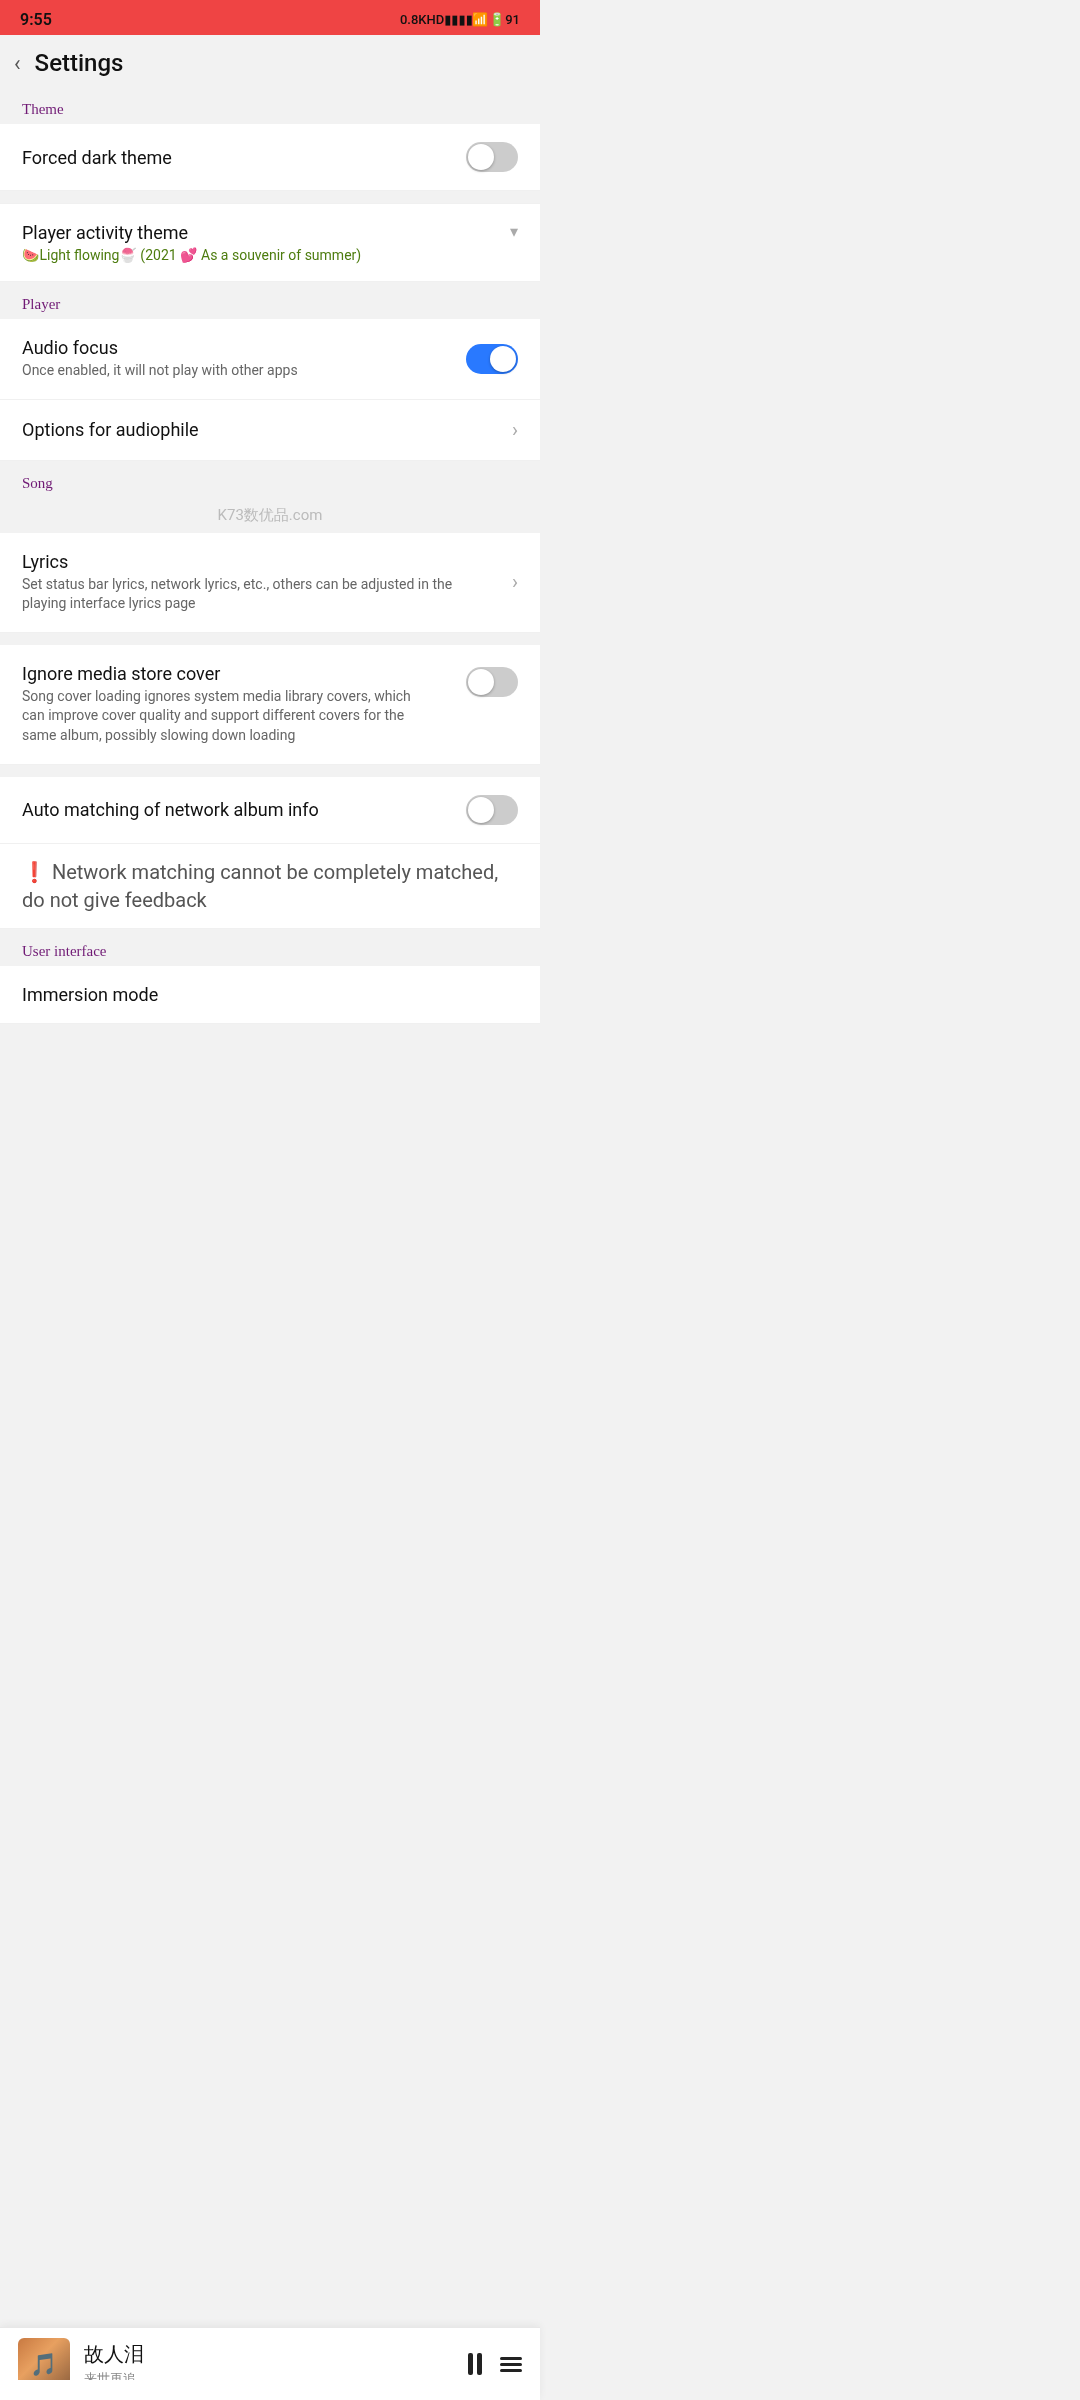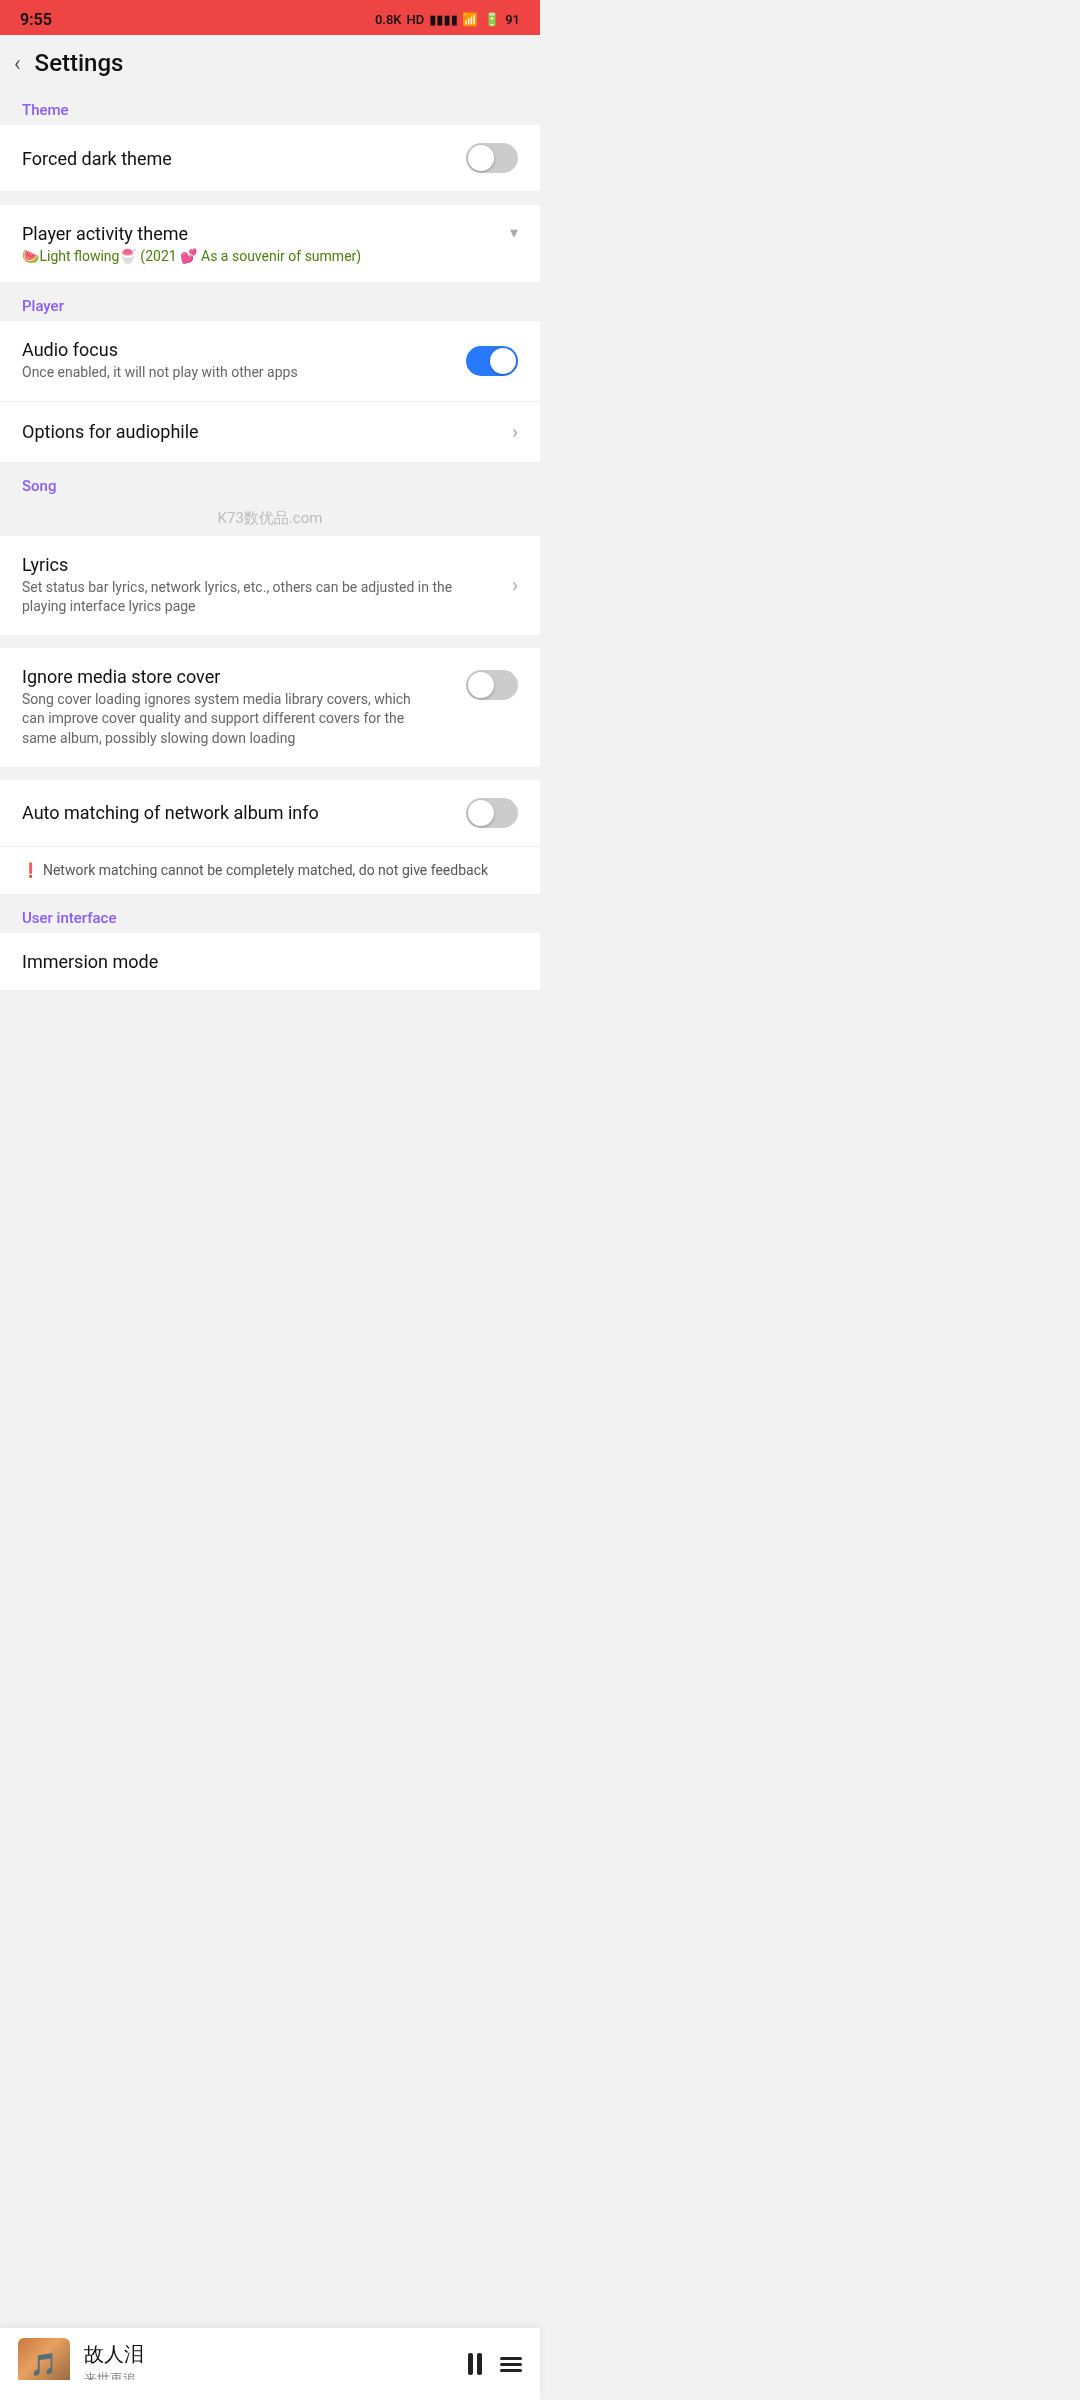--- a/index.html
+++ b/index.html
@@ -24,21 +24,20 @@
 
     .status-time {
       font-size: 16px;
       font-weight: 600;
       color: #111;
     }
 
     .status-icons {
       display: flex;
       align-items: center;
-      gap: 5px;
       font-size: 13px;
       color: #111;
       font-weight: 500;
     }
 
     .header {
       display: flex;
       align-items: center;
       padding: 14px 18px 10px 14px;
       background: #f2f2f2;
@@ -56,24 +55,25 @@
       font-weight: 500;
       color: #111;
     }
 
     .content {
       background: #f2f2f2;
       padding-bottom: 80px;
     }
 
     .section-label {
-      color: #8b5cf6;
+      color: #701a75;
       font-size: 15px;
       font-weight: 500;
       padding: 14px 22px 6px 22px;
+      font-family: Liberation Serif, serif;
     }
 
     .setting-row {
       background: #fff;
       padding: 18px 22px;
       display: flex;
       align-items: center;
       justify-content: space-between;
       border-bottom: 1px solid #f0f0f0;
       cursor: pointer;
@@ -176,21 +176,21 @@
       margin-top: 4px;
     }
 
     .warning-row {
       background: #fff;
       padding: 14px 22px;
       border-bottom: 1px solid #f0f0f0;
     }
 
     .warning-text {
-      font-size: 14px;
+      font-size: 20px;
       color: #555;
       line-height: 1.4;
     }
 
     .watermark {
       text-align: center;
       font-size: 15px;
       color: #bbb;
       padding: 8px 0;
     }

